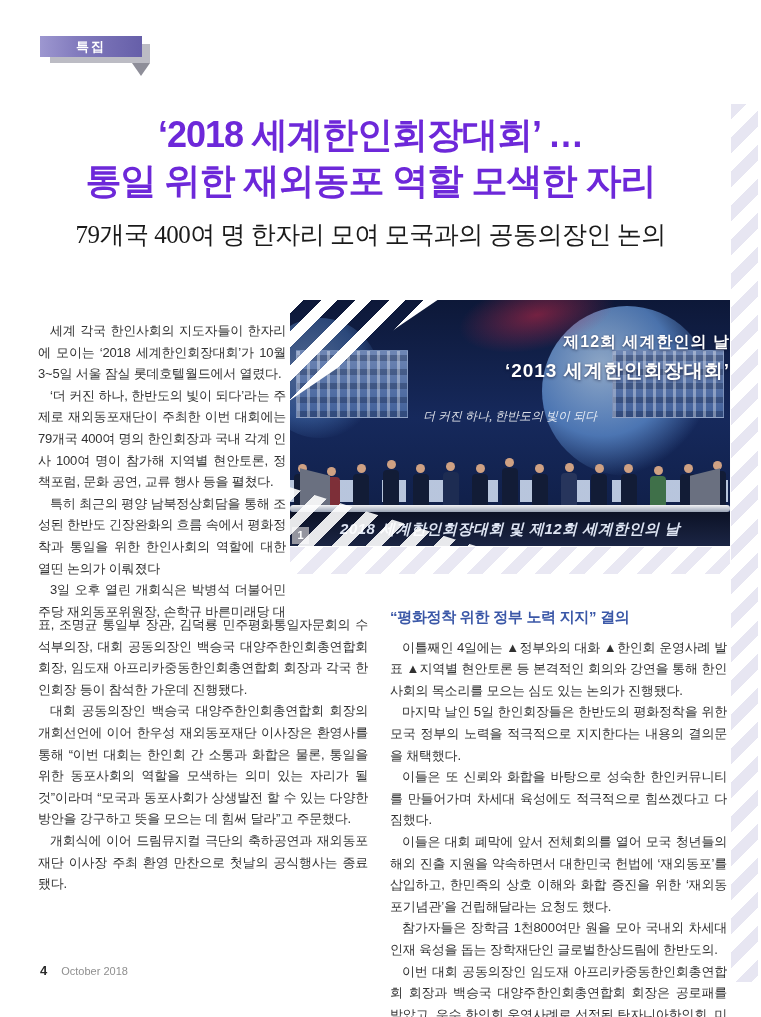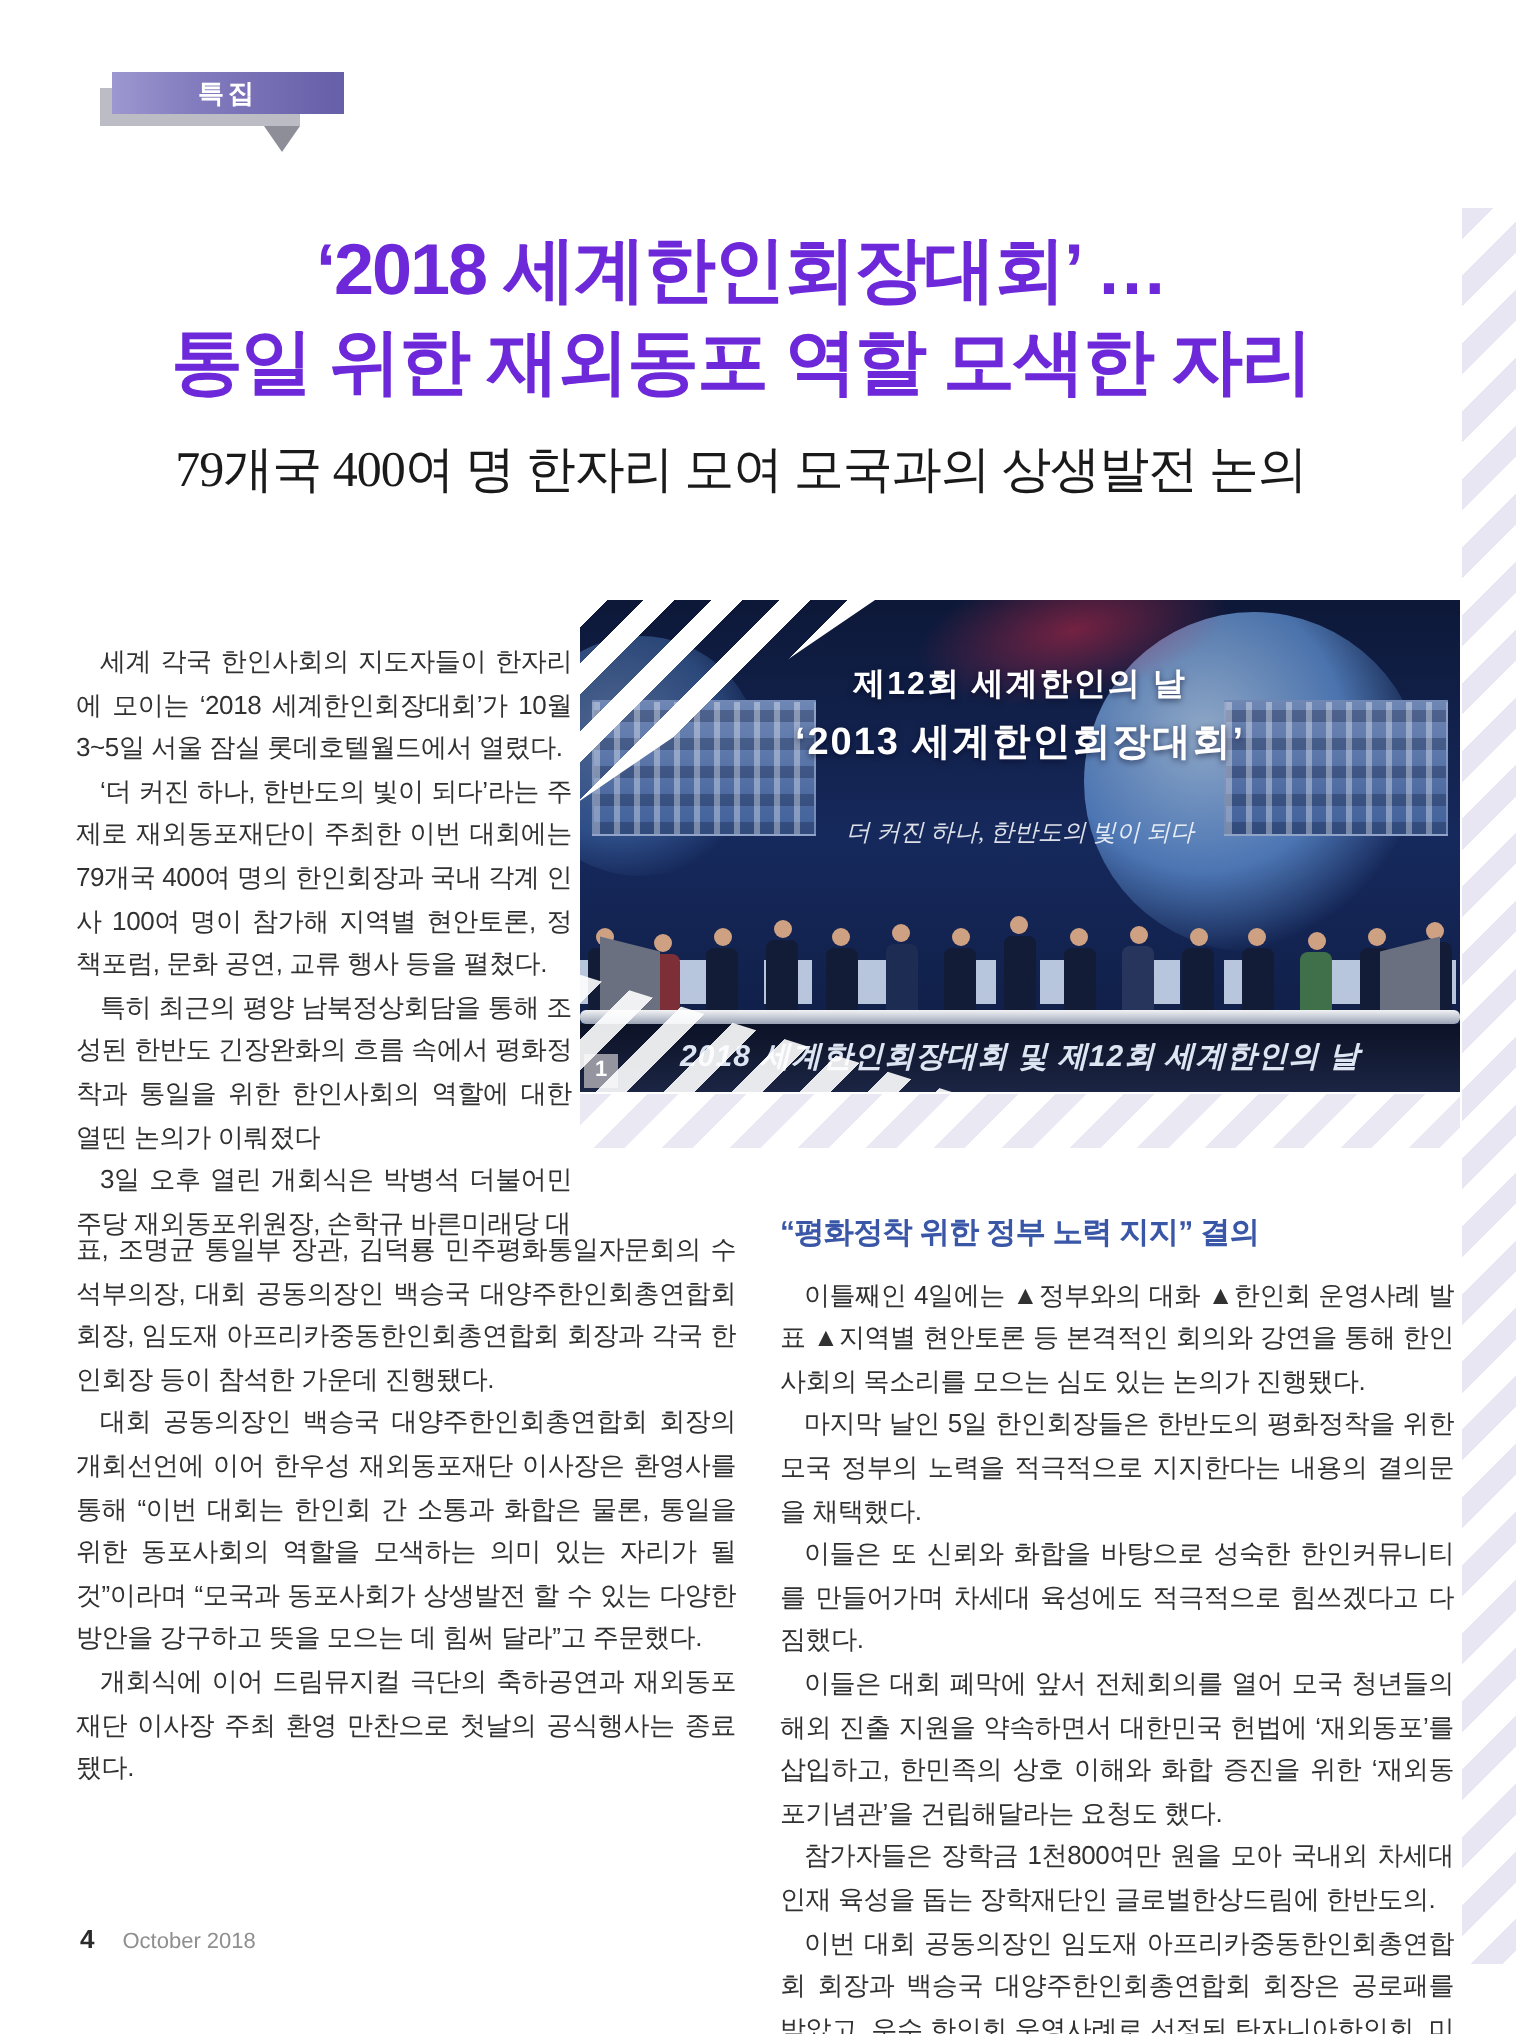--- a/index.html
+++ b/index.html
@@ -16,23 +16,23 @@
   .stripes-under-photo {
     position:absolute; left:290px; top:547px; width:440px; height:27px;
     background:repeating-linear-gradient(135deg,#e9e8f3 0 11px, transparent 11px 24px);
   }
 
   
   .badge { position:absolute; left:40px; top:36px; width:130px; height:40px; }
   .badge .shadow { position:absolute; left:10px; top:8px; width:100px; height:19px; background:#bcbcc4; }
   .badge .fold { position:absolute; left:92px; top:27px; width:0; height:0;
     border-left:9px solid transparent; border-right:9px solid transparent; border-top:13px solid #8e8e99; }
-  .badge .bar { position:absolute; left:0; top:0; width:116px; height:21px;
+  .badge .bar { position:absolute; left:0; top:0; width:102px; height:21px;
     background:linear-gradient(90deg,#9d97d0 0%, #837cbe 35%, #665fa9 100%);
-    color:#fff; font-size:13px; font-weight:bold; text-align:center; line-height:21px; letter-spacing:2px;margin-left:16px; }
+    color:#fff; font-size:13px; font-weight:bold; text-align:center; line-height:21px; letter-spacing:2px; }
 
   
   .header { position:absolute; left:20px; right:40px; top:112px; text-align:center; }
   .headline { color:#6d28d9; font-size:36px; line-height:46px; font-weight:900; letter-spacing:-1px; }
   .subtitle { margin-top:14px; font-family:"Liberation Serif","DejaVu Serif",serif;
     font-size:25px; color:#1a1a1a; letter-spacing:-0.5px; }
 
   
   .coltext { position:absolute; font-size:13px; line-height:21.6px; color:#313131;
     text-align:justify; word-break:break-all; letter-spacing:-0.2px;margin-top:22px; }
@@ -51,21 +51,21 @@
   .globe-l { position:absolute; left:-30px; top:18px; width:120px; height:120px; border-radius:50%;
     background:radial-gradient(circle at 40% 40%, #9cbce4 0%, #4d7dc0 50%, rgba(30,60,120,0) 75%); opacity:.45; }
   .red-glow { position:absolute; left:38%; top:-20px; width:160px; height:70px;
     background:radial-gradient(ellipse at center, rgba(200,40,70,.55) 0%, transparent 70%); transform:rotate(-12deg); }
   .screen { position:absolute; top:50px; width:110px; height:66px;
     background:linear-gradient(180deg,#6e86b4,#41609a); border:1px solid rgba(255,255,255,.25); }
   .screen::after { content:""; position:absolute; inset:0;
     background:repeating-linear-gradient(90deg, rgba(255,255,255,.35) 0 3px, transparent 3px 10px),
                repeating-linear-gradient(0deg, rgba(20,35,70,.35) 0 6px, transparent 6px 14px); }
   .screen.l { left:6px; } .screen.r { right:6px; }
-  .stage-title { position:absolute; left:0; right:0; top:32px; text-align:center; color:#fff; z-index:3; }
+  .stage-title { position:absolute; left:0; right:0; top:32px; text-align:right; color:#fff; z-index:3; }
   .stage-title .t1 { font-size:16px; font-weight:bold; letter-spacing:1px; text-shadow:0 1px 3px rgba(0,0,30,.6); }
   .stage-title .t2 { font-size:19px; font-weight:bold; letter-spacing:1px; margin-top:5px; text-shadow:0 1px 3px rgba(0,0,30,.6); }
   .stage-slogan { position:absolute; left:0; right:0; top:108px; text-align:center; z-index:3;
     font-family:"Liberation Serif",serif; font-style:italic; font-size:12px; color:rgba(255,255,255,.85); }
   .placards { position:absolute; left:0; right:0; bottom:44px; height:22px; z-index:1;
     background:repeating-linear-gradient(90deg, rgba(213,226,246,.85) 0 24px, transparent 24px 46px); }
   .people { position:absolute; left:4px; right:4px; bottom:36px; height:74px; z-index:2;
     display:flex; justify-content:space-between; align-items:flex-end; }
   .p { display:flex; flex-direction:column; align-items:center; }
   .p .h { width:9px; height:9px; border-radius:50%; background:#cfa183; }
@@ -113,21 +113,21 @@
     <div class="shadow"></div>
     <div class="fold"></div>
     <div class="bar">특집</div>
   </div>
 
   <div class="header">
     <div class="headline">
       <div>‘2018 세계한인회장대회’ …</div>
       <div>통일 위한 재외동포 역할 모색한 자리</div>
     </div>
-    <div class="subtitle">79개국 400여 명 한자리 모여 모국과의 상생발전 논의</div>
+    <div class="subtitle">79개국 400여 명 한자리 모여 모국과의 공동의장인 논의</div>
   </div>
 
   <div class="coltext col-intro">
     <p>세계 각국 한인사회의 지도자들이 한자리에 모이는 ‘2018 세계한인회장대회’가 10월 3~5일 서울 잠실 롯데호텔월드에서 열렸다.</p>
     <p>‘더 커진 하나, 한반도의 빛이 되다’라는 주제로 재외동포재단이 주최한 이번 대회에는 79개국 400여 명의 한인회장과 국내 각계 인사 100여 명이 참가해 지역별 현안토론, 정책포럼, 문화 공연, 교류 행사 등을 펼쳤다.</p>
     <p>특히 최근의 평양 남북정상회담을 통해 조성된 한반도 긴장완화의 흐름 속에서 평화정착과 통일을 위한 한인사회의 역할에 대한 열띤 논의가 이뤄졌다</p>
     <p>3일 오후 열린 개회식은 박병석 더불어민주당 재외동포위원장, 손학규 바른미래당 대</p>
   </div>
 
   <div class="photo">

